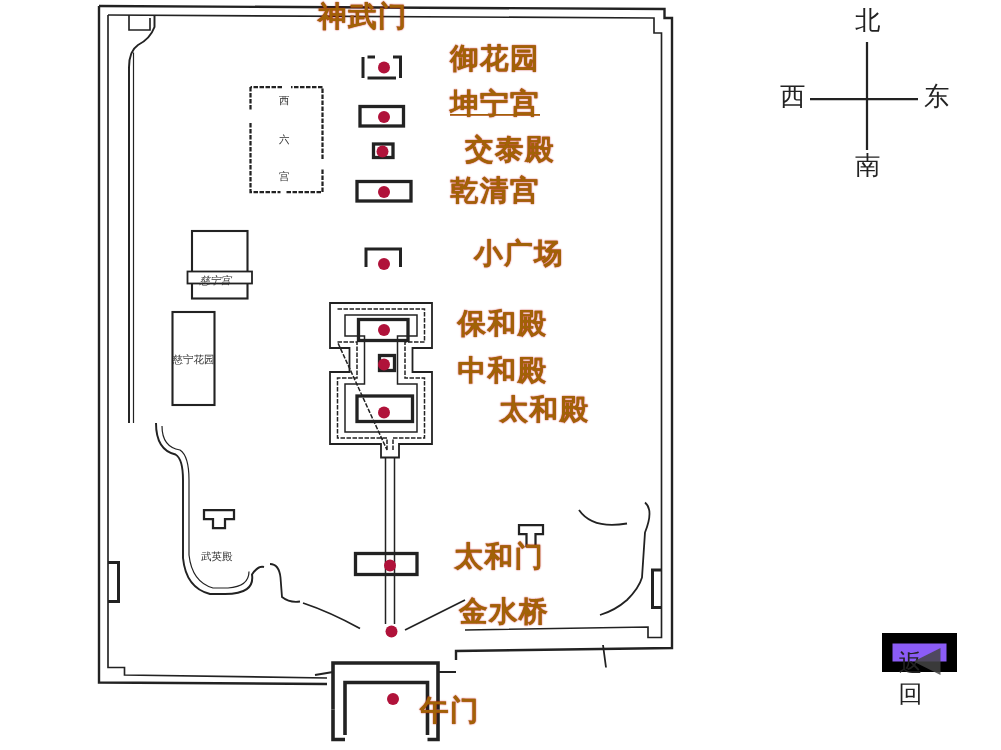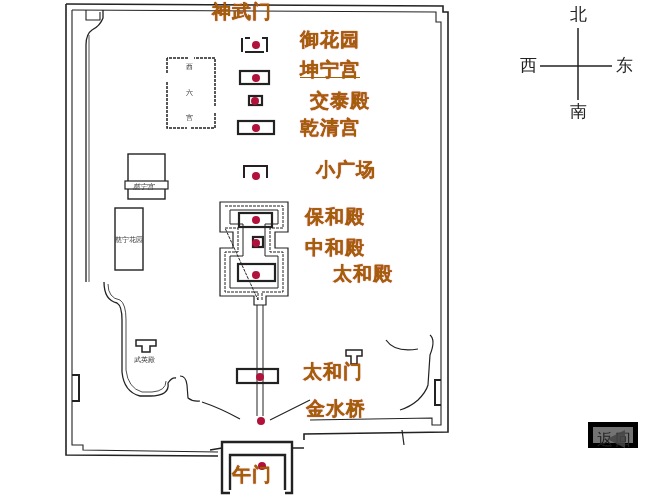--- a/index.html
+++ b/index.html
@@ -8,21 +8,21 @@
   #map { position: absolute; left: 0; top: 0; }
   .red-label { position: absolute; color: #a16207; font-weight: bold;
                font-family: "DejaVu Sans", sans-serif; font-size: 19px;
                line-height: 1; letter-spacing: 1px; white-space: nowrap;
                text-shadow: 0 0 1px #b00; }
   .small-label { position: absolute; font-size: 7px; color: #333;
                  font-family: "DejaVu Serif", serif; white-space: nowrap; }
   .compass-label { position: absolute; font-family: "DejaVu Serif", serif;
                    font-size: 17px; color: #222; line-height: 1; }
   .back-btn { position: absolute; left: 588px; top: 422px; width: 50px; height: 26px;
-              background: #737373; border: 5px solid #000000; box-sizing: border-box;
+              background: #8b5cf6; border: 7px solid #000000; box-sizing: border-box;
               cursor: pointer; }
   .back-btn .txt { position: absolute; left: 4px; top: 3px; font-family: "DejaVu Serif", serif;
                    font-size: 16px; color: #222; letter-spacing: 2px; }
   .back-btn .tri { position: absolute; left: 14px; top: 3px; width: 0; height: 0;
                    border-top: 9px solid transparent; border-bottom: 9px solid transparent;
                    border-right: 18px solid #444; opacity: 0.85; }
 </style>
 </head>
 <body>
 
@@ -106,28 +106,28 @@
 <div class="red-label" style="left:300px;top:30px;">御花园</div>
 <div class="red-label" style="left:300px;top:60px;text-decoration:underline;">坤宁宫</div>
 <div class="red-label" style="left:310px;top:91px;">交泰殿</div>
 <div class="red-label" style="left:300px;top:118px;text-align:center;">乾清宫</div>
 <div class="red-label" style="left:316px;top:160px;">小广场</div>
 <div class="red-label" style="left:305px;top:207px;">保和殿</div>
 <div class="red-label" style="left:305px;top:238px;">中和殿</div>
 <div class="red-label" style="left:305px;top:264px;margin-left:28px;">太和殿</div>
 <div class="red-label" style="left:303px;top:362px;">太和门</div>
 <div class="red-label" style="left:306px;top:399px;">金水桥</div>
-<div class="red-label" style="left:232px;top:465px;">午门</div>
+<div class="red-label" style="left:232px;top:465px;padding-left:48px;">午门</div>
 
 <div class="small-label" style="left:186px;top:62px;">西</div>
 <div class="small-label" style="left:186px;top:88px;">六</div>
 <div class="small-label" style="left:186px;top:113px;">宫</div>
 <div class="small-label" style="left:133px;top:182px;font-style:italic;">慈宁宫</div>
 <div class="small-label" style="left:115px;top:235px;">慈宁花园</div>
-<div class="small-label" style="left:134px;top:355px;">武英殿</div>
+<div class="small-label" style="left:134px;top:366px;">武英殿</div>
 
 <div>
   <div class="compass-label" style="left:570px;top:6px;">北</div>
   <div class="compass-label" style="left:570px;top:103px;">南</div>
   <div class="compass-label" style="left:520px;top:57px;">西</div>
   <div class="compass-label" style="left:616px;top:57px;">东</div>
 </div>
 
 <div class="back-btn">
   <span class="txt">返回</span>

